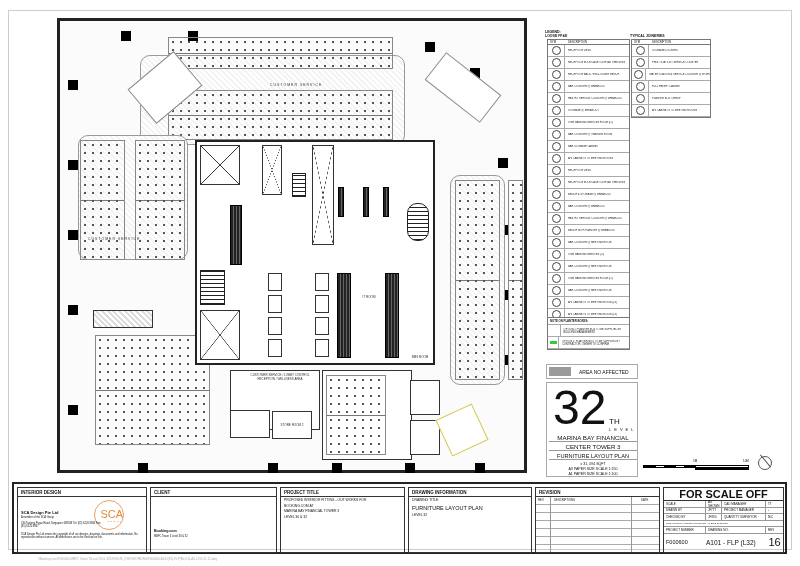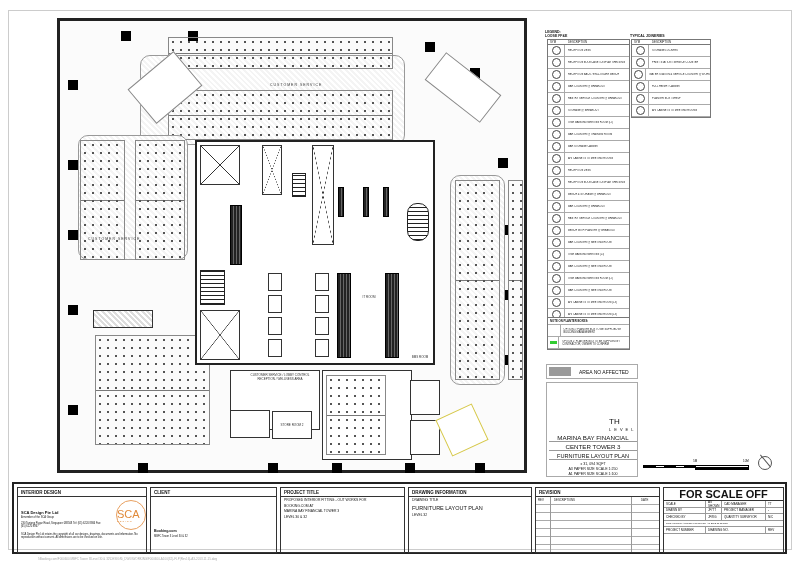--- a/index.html
+++ b/index.html
@@ -43,21 +43,21 @@
   .lvl-line{position:absolute;left:2px;width:88px;font-size:6.2px;border-bottom:1px solid #999}
   .lvl-small{position:absolute;left:0;width:92px;font-size:3.6px}
   .scalebar{position:absolute;left:643px;top:462px;width:115px;height:8px}
   .sb-seg{position:absolute;top:0;height:3px}
   .north{position:absolute;left:758px;top:456px;width:14px;height:14px;border:1px solid #555;border-radius:50%}
   
   .tblock{position:absolute;left:12px;top:482px;width:775px;height:72px;border:2px solid #222}
   .panel{position:absolute;top:3px;height:66px;border:1px solid #333}
   .panel-h{height:9px;border-bottom:1px solid #333;font-size:4.5px;font-weight:bold;padding:2px 3px}
   .ptxt{font-size:3.4px;padding:1px 3px;line-height:4.5px}
-  .sca-logo{position:absolute;right:0;top:12px;width:30px;height:30px;border:1px solid #e8a060;border-radius:50%;color:#e08a3a;font-size:11px;text-align:left;line-height:26px}
+  .sca-logo{position:absolute;right:22px;top:12px;width:30px;height:30px;border:1px solid #e8a060;border-radius:50%;color:#e08a3a;font-size:11px;text-align:right;line-height:26px}
   .sca-sub{position:absolute;left:0;width:100%;top:19px;font-size:2.5px;line-height:3px;letter-spacing:1px}
   .rev-grid{position:absolute;top:9px;left:0;right:0;bottom:0;background:repeating-linear-gradient(180deg,transparent 0 7px,#aaa 7px 8px)}
   .signoff-title{font-size:11px;font-weight:bold;text-align:center;height:13px;border-bottom:1px solid #333;line-height:13px}
   .so-row{display:flex;border-bottom:1px solid #999;font-size:3px;height:6.5px;align-items:center}
   .so-row div{padding-left:2px;border-right:1px solid #999;height:100%;display:flex;align-items:center}
   .filepath{position:absolute;left:38px;top:557px;font-size:3px;color:#aaa;white-space:nowrap}
 </style>
 </head>
 <body>
 
@@ -346,20 +346,21 @@
         <div class="leg-desc" style="white-space:normal;line-height:3px">OPTION 2: PLANTER BOX TO BE SUPPLIED BY CONTRACTOR, OWNER TO CONFIRM</div>
       </div>
   </div>
 </div>
 
 <div class="area-box">
   <div class="area-swatch"></div>
   <div class="area-label">AREA NO AFFECTED</div>
 </div>
 <div class="level-box">
+  <div class="lvl-num">32</div>
   <div class="lvl-th">TH</div>
   <div class="lvl-level">LEVEL</div>
   <div class="lvl-line" style="top:51px">MARINA BAY FINANCIAL</div>
   <div class="lvl-line" style="top:60px">CENTER TOWER 3</div>
   <div class="lvl-line" style="top:70px;font-size:5.6px">FURNITURE LAYOUT PLAN</div>
   <div class="lvl-small" style="top:79px">± 31, 094 SQFT</div>
   <div class="lvl-small" style="top:84px">A3 PAPER SIZE SCALE   1:250</div>
   <div class="lvl-small" style="top:89px">A1 PAPER SIZE SCALE   1:100</div>
 </div>
 <div class="scalebar">
@@ -438,15 +439,20 @@
         <div style="border:none">N/C</div>
     </div>
     <div class="so-row">
         <div style="border:none;font-size:2.4px">FILE: F000600-A100(32)-FLP(Rev16)-A3-2013.11.15.dwg</div>
       </div>
     <div class="so-row">
       <div style="width:42px">PROJECT NUMBER</div>
         <div style="width:60px">DRAWING NO.</div>
         <div style="border:none">REV</div>
     </div>
+    <div style="display:flex;height:17px;align-items:center">
+      <div style="width:42px;font-size:5.5px;padding-left:2px">F000600</div>
+      <div style="width:60px;font-size:6.5px">A101 - FLP (L32)</div>
+      <div style="font-size:11px;text-align:center;flex:1">16</div>
+    </div>
   </div>
 </div>
 <div class="filepath">\\Booking.com\F000600 MBFC Tower 3\Level 30 &amp; 32\DESIGN\_DWG\WORKING\F000600-A100(32)-FLP(Rev16)-A3-2013.11.15.dwg</div>
 
 </body></html>

